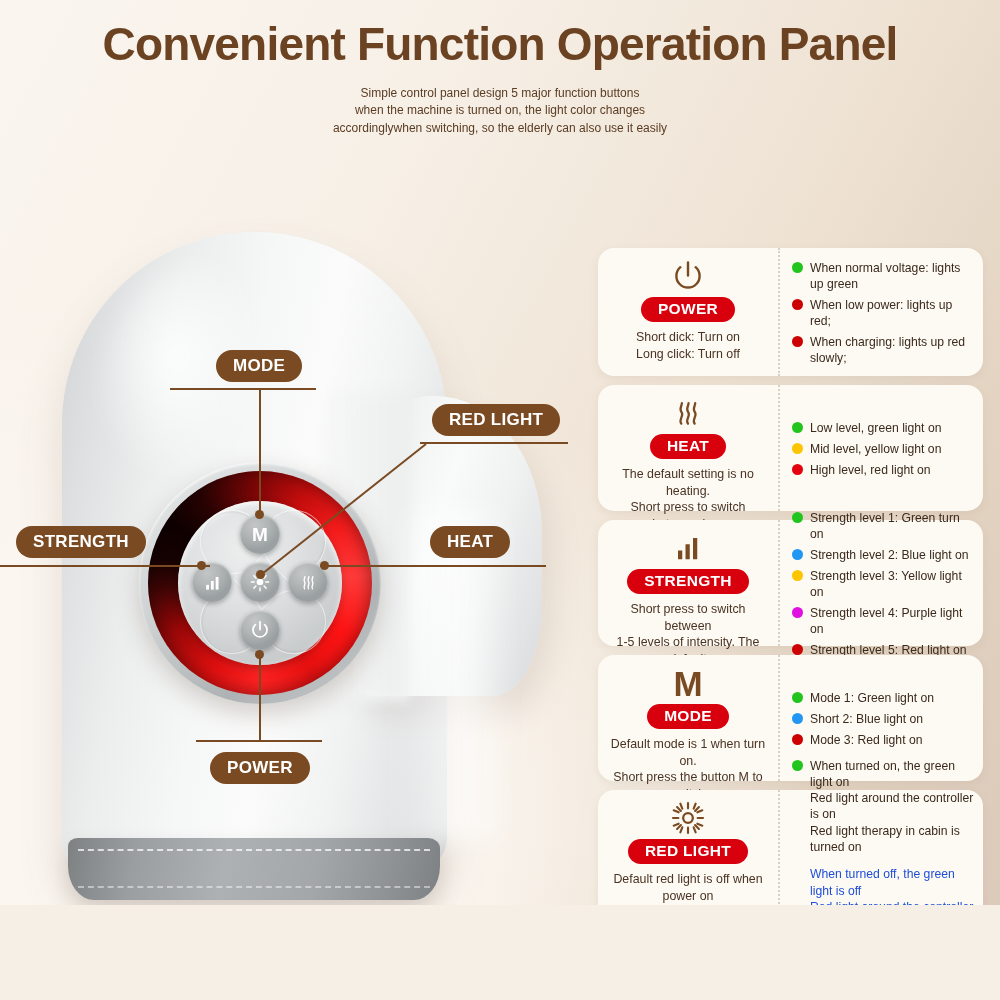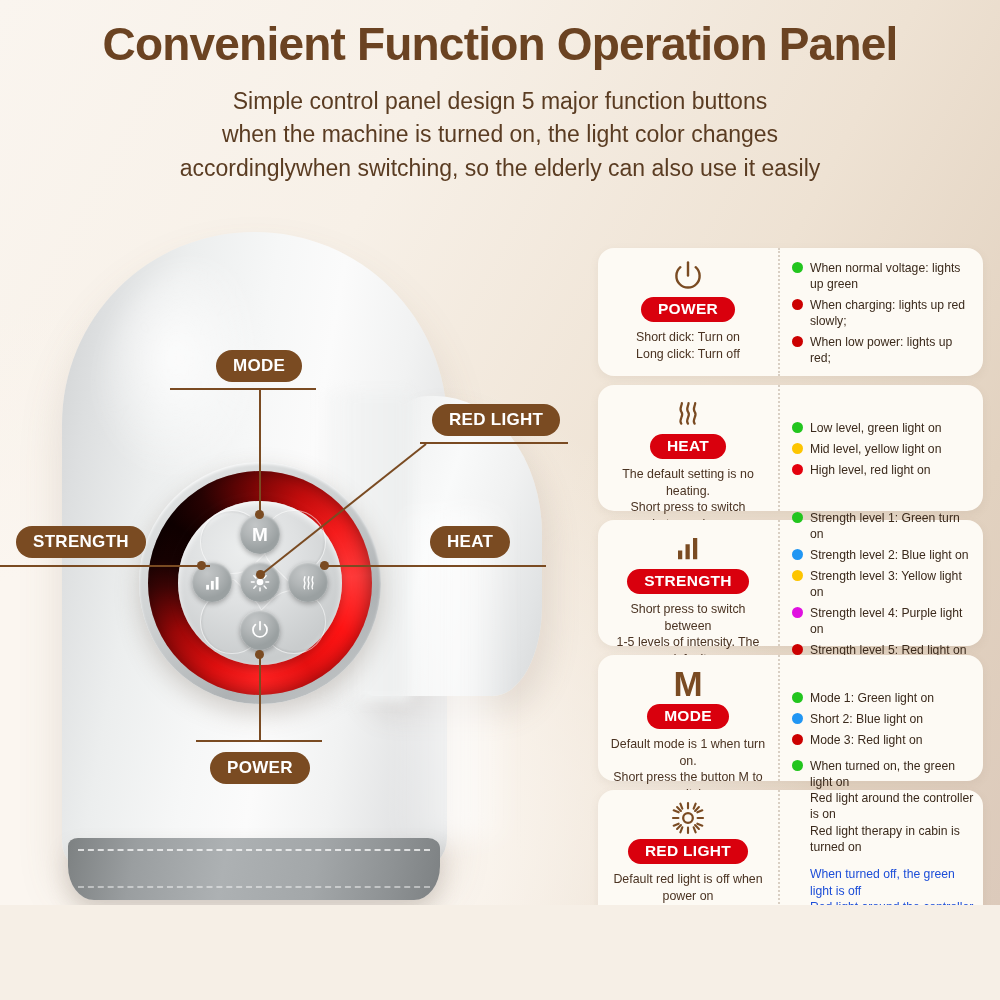--- a/index.html
+++ b/index.html
@@ -37,21 +37,21 @@
     font-size: 46px;
     font-weight: bold;
     letter-spacing: -0.8px;
     color: #6b4322;
     line-height: 1.0;
     white-space: nowrap;
   }
   .subtitle {
     margin: 0;
     padding-top: 18px;
-    font-size: 23px;
+    font-size: 12px;
     color: #5a3c22;
     line-height: 1.45;
   }
   .subtitle div { white-space: nowrap; }
 
   
   .product-area {
     position: absolute;
     left: 0; top: 210px;
     width: 600px; height: 760px;
@@ -422,25 +422,25 @@
           <div>Long click: Turn off</div>
         </div>
       </div>
       <div class="right">
         <div class="bullet-row">
           <span class="bullet-dot" style="background:#22c51e"></span>
           <span class="bullet-text">When normal voltage: lights up green</span>
         </div>
         <div class="bullet-row">
           <span class="bullet-dot" style="background:#cc0000"></span>
+          <span class="bullet-text">When low power: lights up red;</span>
+        </div>
+        <div class="bullet-row">
+          <span class="bullet-dot" style="background:#cc0000"></span>
           <span class="bullet-text">When charging: lights up red slowly;</span>
-        </div>
-        <div class="bullet-row">
-          <span class="bullet-dot" style="background:#cc0000"></span>
-          <span class="bullet-text">When low power: lights up red;</span>
         </div>
       </div>
     </div>
 
     <div class="card c-heat">
       <div class="left">
         <div class="card-icon">
           <svg width="32" height="32" viewBox="0 0 24 24">
             <g fill="none" stroke="#7a4b22" stroke-width="1.7" stroke-linecap="round">
               <path d="M7 20 C4.4 17 9.6 14 7 11 C5.3 9 7.4 6.4 7.4 4.6"></path>

